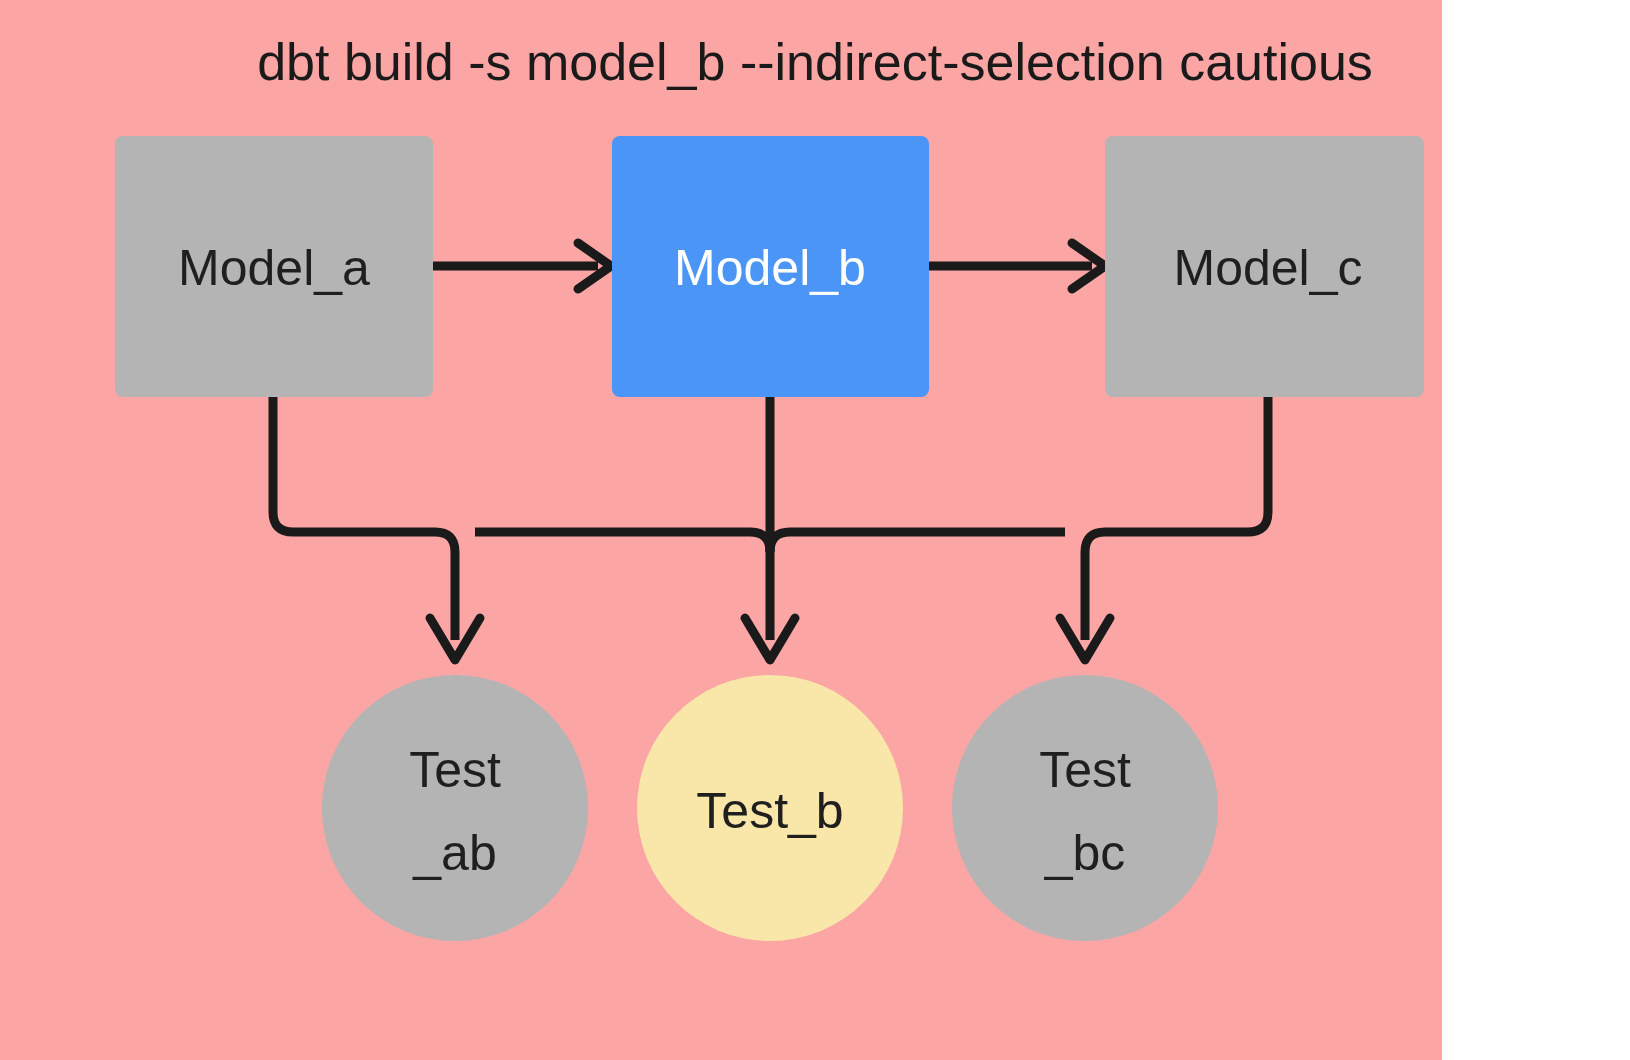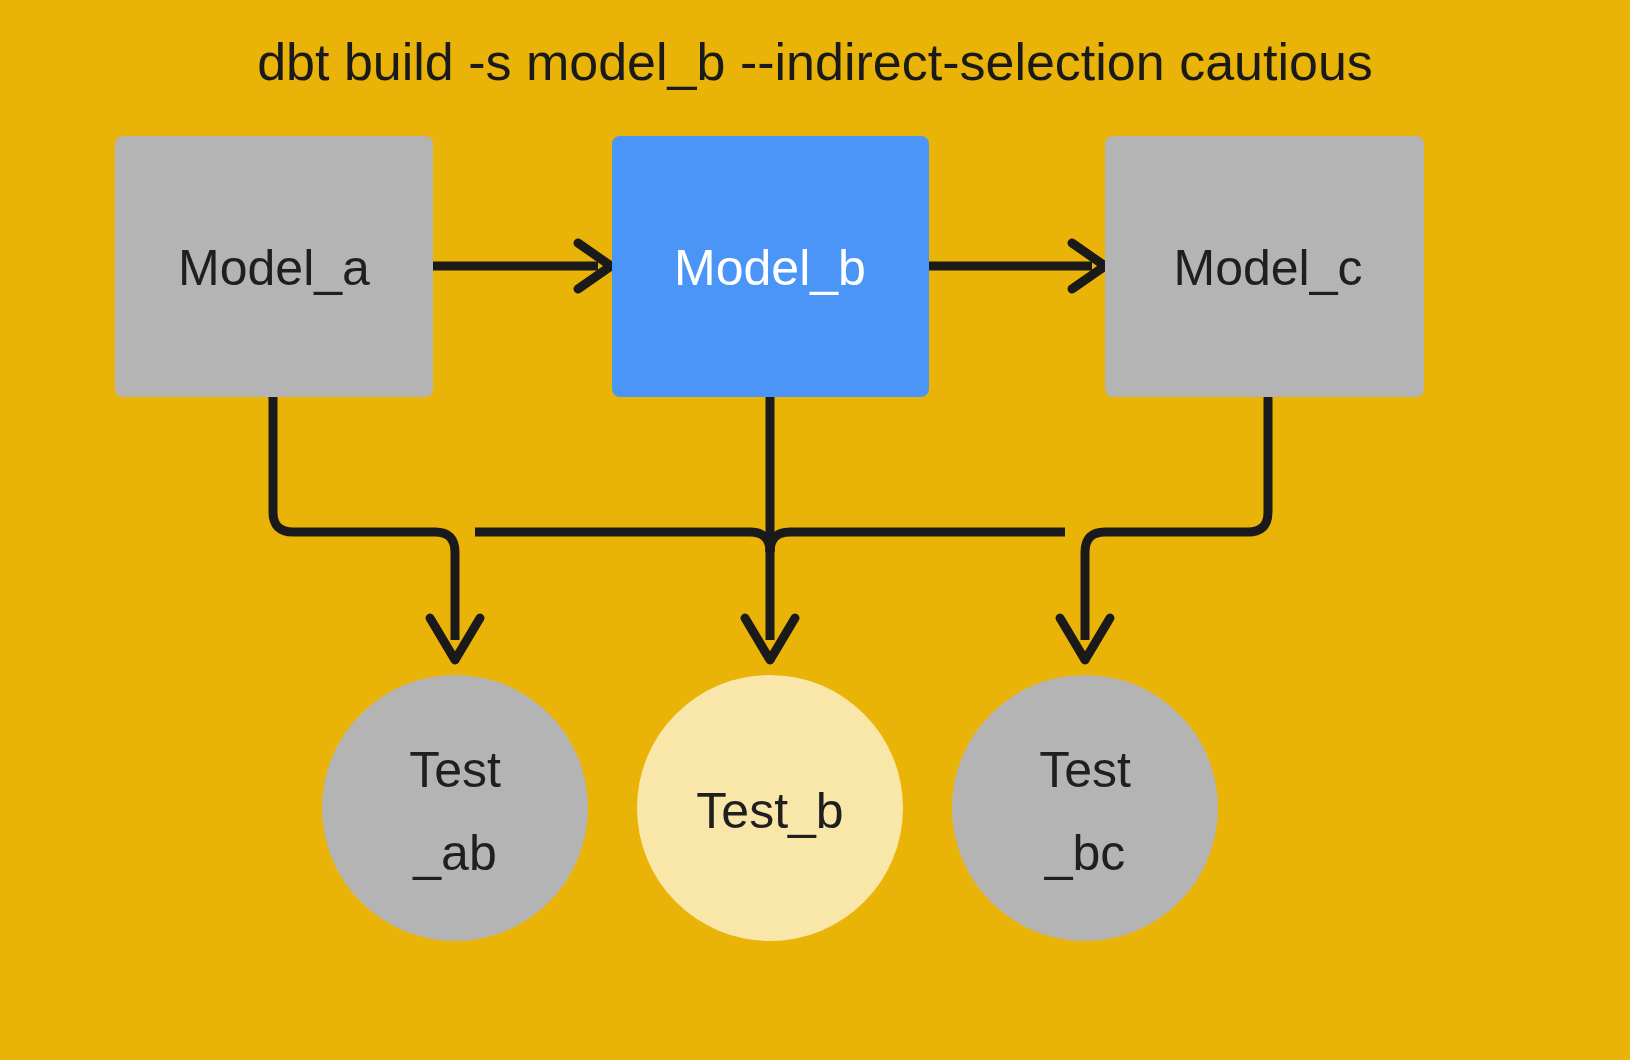--- a/index.html
+++ b/index.html
@@ -7,23 +7,23 @@
     margin: 0;
     padding: 0;
     background: #ffffff;
   }
   body {
     font-family: "Liberation Sans", sans-serif;
     -webkit-font-smoothing: antialiased;
   }
   #canvas {
     position: relative;
-    width: 1630px;
+    width: 1442px;
     height: 1060px;
-    background: #eab308;
+    background: #fca5a5;
     overflow: hidden;
   }
   #diagram-svg {
     position: absolute;
     left: 0;
     top: 0;
     width: 1630px;
     height: 1060px;
     display: block;
   }

